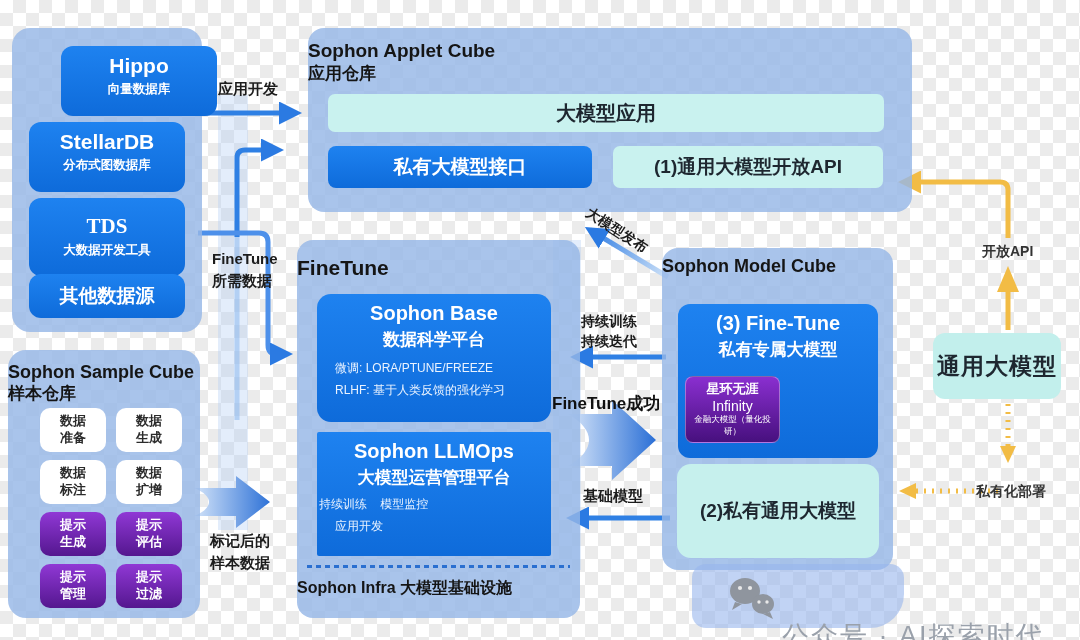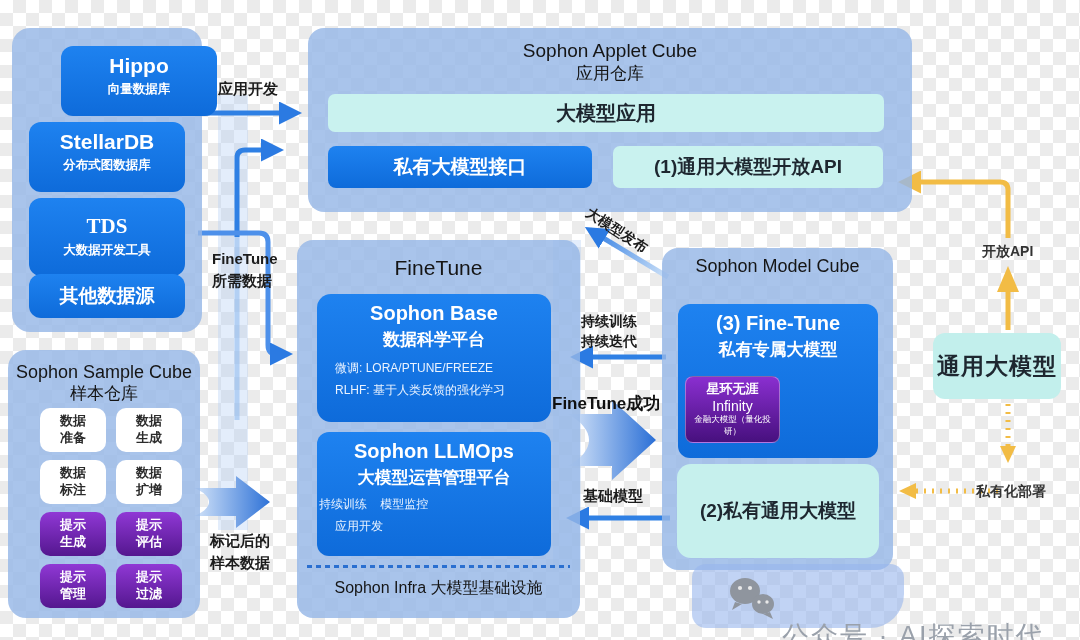--- a/index.html
+++ b/index.html
@@ -1,21 +1,21 @@
 <!DOCTYPE html>
 <html><head>
 <meta charset="utf-8">
 <style>
   html,body{margin:0;padding:0;}
   body{font-family:"Liberation Sans","DejaVu Sans",sans-serif;}
   #stage{position:relative;width:1080px;height:640px;overflow:hidden;
     background:repeating-conic-gradient(#ebebeb 0% 25%, #ffffff 0% 50%) 0 0 / 26px 26px;}
   .band{position:absolute;background:rgba(173,203,242,.34);}
   .container{position:absolute;background:rgba(150,183,231,.82);border-radius:18px;}
-  .ctitle{position:absolute;left:0;right:0;text-align:center;color:#151515;font-weight:normal;}
+  .ctitle{position:absolute;left:0;right:0;text-align:left;color:#151515;font-weight:bold;}
   .bluebox{position:absolute;background:linear-gradient(180deg,#1e82f0,#0e6bda);border-radius:12px;color:#fff;text-align:center;}
   .bluebox .t1{font-weight:bold;font-size:21px;display:block;}
   .bluebox .t2{font-weight:bold;font-size:12.5px;display:block;margin-top:3px;}
   .cyanbox{position:absolute;background:#c9f2ef;border-radius:7px;color:#1e2730;text-align:center;font-weight:bold;}
   .whitebox{position:absolute;background:#ffffff;border-radius:10px;color:#2b2b2b;font-weight:bold;font-size:13px;
     text-align:center;white-space:pre-line;line-height:1.3;display:flex;align-items:center;justify-content:center;}
   .purplebox{position:absolute;background:linear-gradient(180deg,#9038d5,#54178f);border-radius:10px;color:#fff;font-weight:bold;
     font-size:13px;text-align:center;white-space:pre-line;line-height:1.3;display:flex;align-items:center;justify-content:center;}
   .label{position:absolute;color:#1c1c1c;font-weight:bold;white-space:pre-line;}
   .small-line{position:absolute;color:#eaf3ff;font-size:12px;text-align:left;}
@@ -132,21 +132,21 @@
   </div>
 
   <div class="container" style="left:297px;top:240px;width:283px;height:378px;border-radius:16px;">
     <div class="ctitle" style="top:16px;font-size:21px;">FineTune</div>
     <div class="bluebox" style="left:20px;top:54px;width:234px;height:120px;border-radius:14px;padding-top:8px;">
       <span class="t1" style="font-size:20px;">Sophon Base</span>
       <span class="t2" style="font-size:17px;">数据科学平台</span>
       <span class="small-line" style="left:18px;top:66px;">微调:  LORA/PTUNE/FREEZE</span>
       <span class="small-line" style="left:18px;top:88px;">RLHF: 基于人类反馈的强化学习</span>
     </div>
-    <div class="bluebox" style="left:20px;top:192px;width:234px;height:116px;border-radius:12px;padding-top:8px;">
+    <div class="bluebox" style="left:20px;top:192px;width:234px;height:116px;border-radius:2px;padding-top:8px;">
       <span class="t1" style="font-size:20px;">Sophon LLMOps</span>
       <span class="t2" style="font-size:17px;">大模型运营管理平台</span>
       <span class="small-line" style="left:2px;top:64px;white-space:pre;">持续训练    模型监控</span>
       <span class="small-line" style="left:18px;top:86px;">应用开发</span>
     </div>
     <div class="dotted-sep" style="left:10px;top:325px;width:263px;"></div>
     <div class="ctitle" style="top:338px;font-size:16px;">Sophon Infra 大模型基础设施</div>
   </div>
 
   <div class="container" style="left:662px;top:248px;width:231px;height:322px;border-radius:16px;">

